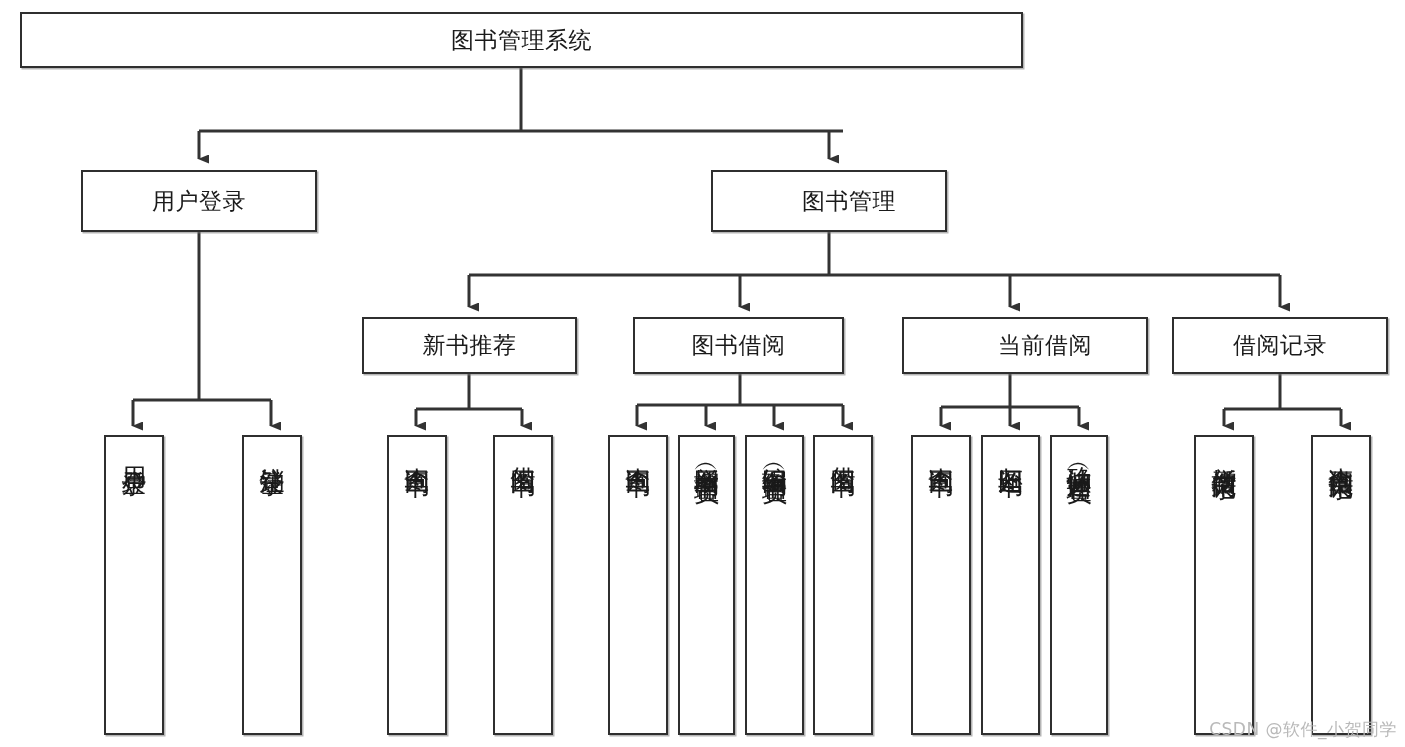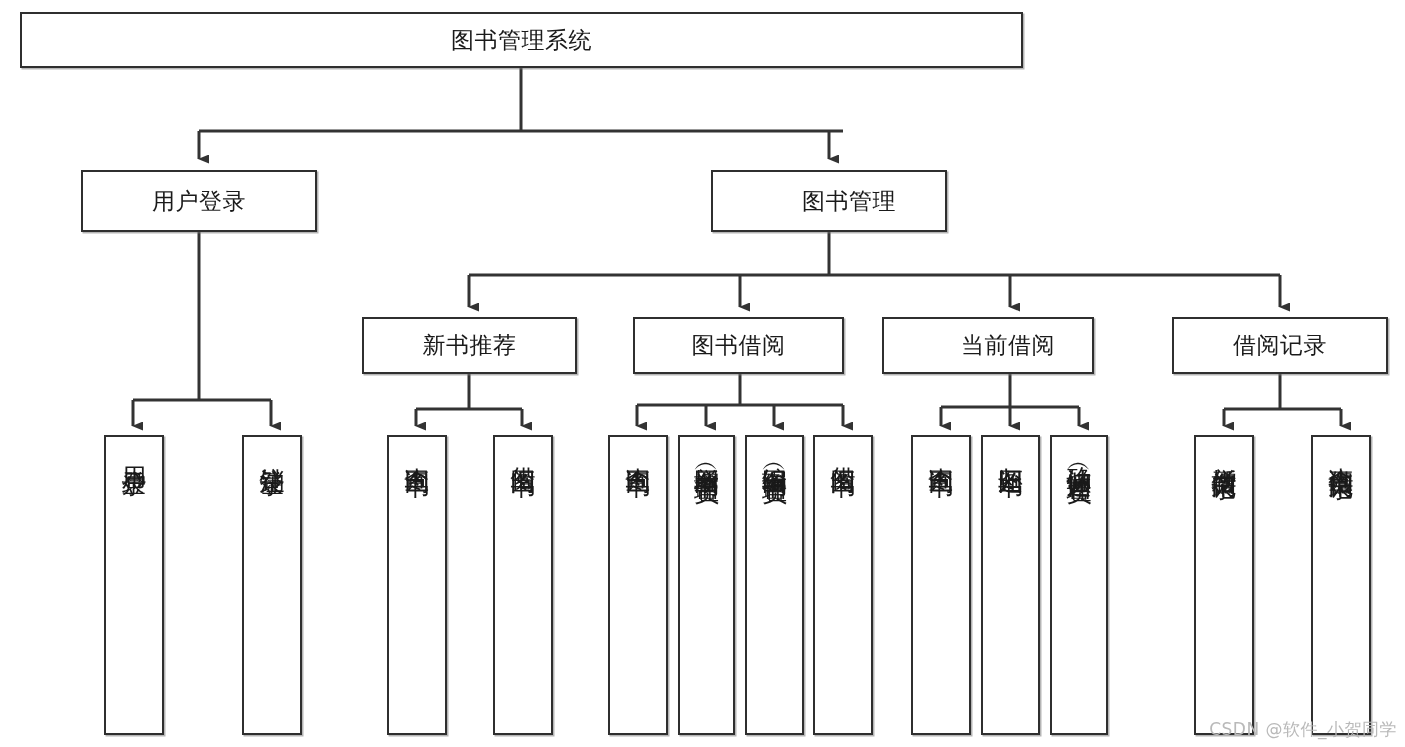--- a/index.html
+++ b/index.html
@@ -135,21 +135,21 @@
   <div class="node-box" style="left:711px; top:170px; width:236px; height:62px;padding-left:40px;">
     <span class="node-label">图书管理</span>
   </div>
 
   <div class="node-box" style="left:362px; top:317px; width:215px; height:57px;">
     <span class="node-label">新书推荐</span>
   </div>
   <div class="node-box" style="left:633px; top:317px; width:211px; height:57px;">
     <span class="node-label">图书借阅</span>
   </div>
-  <div class="node-box" style="left:882px; top:317px; width:212px; height:57px;padding-left:40px;">
+  <div class="node-box" style="left:902px; top:317px; width:246px; height:57px;padding-left:40px;">
     <span class="node-label">当前借阅</span>
   </div>
   <div class="node-box" style="left:1172px; top:317px; width:216px; height:57px;">
     <span class="node-label">借阅记录</span>
   </div>
 
   <div class="node-box leaf" style="left:104px; top:435px; width:60px; height:300px;">
     <span class="node-label">用户登录</span>
   </div>
   <div class="node-box leaf" style="left:242px; top:435px; width:60px; height:300px;">

